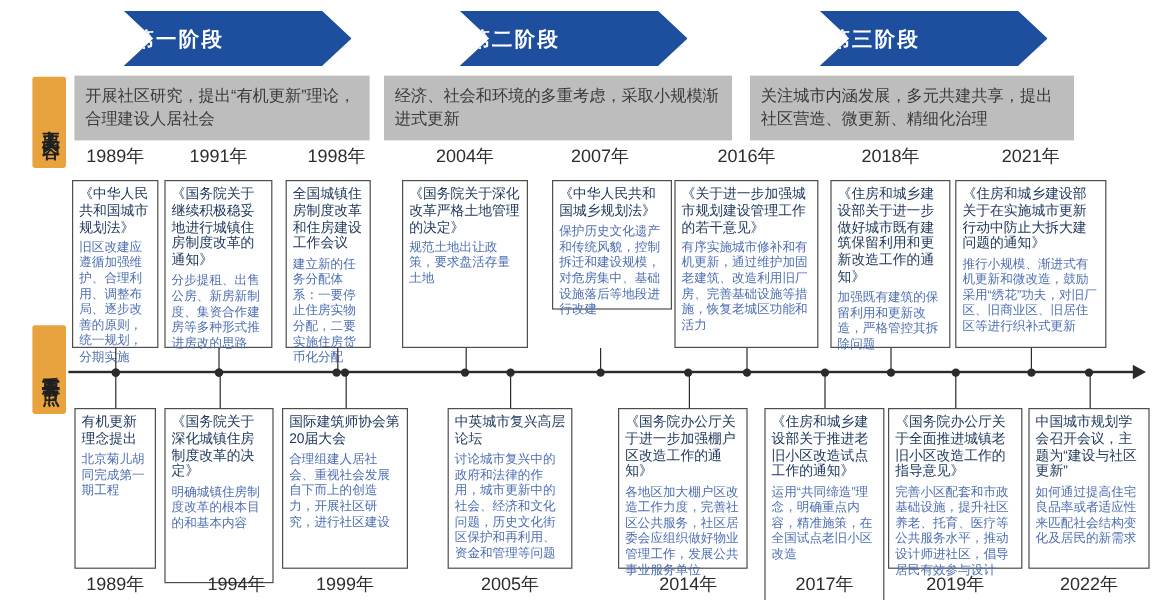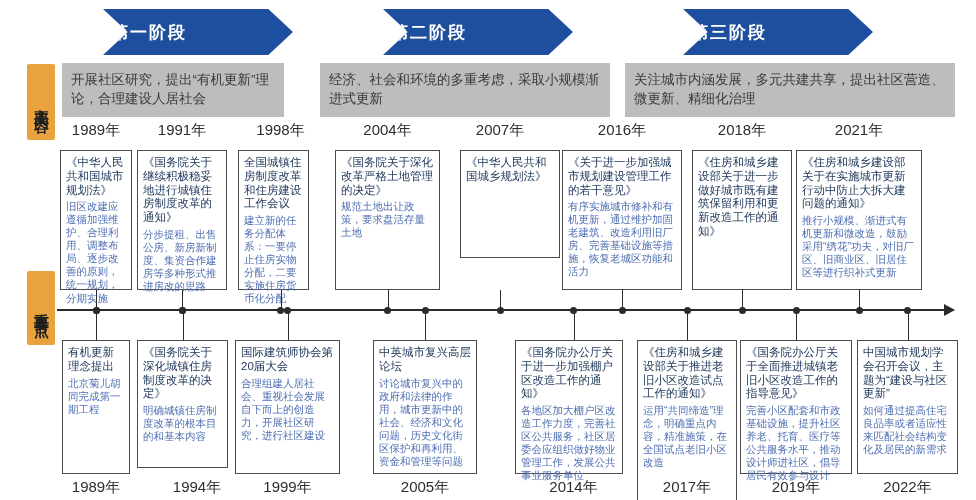--- a/index.html
+++ b/index.html
@@ -53,23 +53,23 @@
   <div class="arrow" style="left:683px">
     <span>第三阶段</span>
   </div>
   <div class="arrow" style="left:383px">
     <span>第二阶段</span>
   </div>
 
   <div class="side-label" style="top:64px;height:76px">主要内容</div>
   <div class="side-label" style="top:271px;height:74px">重要节点</div>
 
-  <div class="summary" style="left:62px;width:222px">开展社区研究，提出“有机更新”理论，合理建设人居社会</div>
+  <div class="summary" style="left:62px;width:246px">开展社区研究，提出“有机更新”理论，合理建设人居社会</div>
   <div class="summary" style="left:320px;width:290px">经济、社会和环境的多重考虑，采取小规模渐进式更新</div>
-  <div class="summary" style="left:625px;width:330px">关注城市内涵发展，多元共建共享，提出社区营造、微更新、精细化治理</div>
+  <div class="summary" style="left:625px;width:270px">关注城市内涵发展，多元共建共享，提出社区营造、微更新、精细化治理</div>
 
   <div class="tline"></div>
   <div class="tarrow"></div>
 
   <div id="events">
       <div class="year" style="left:61px;top:121px">1989年</div>
       <div class="event-box" style="left:60px;top:150px;width:72px;height:140px">
         <div class="event-title">《中华人民共和国城市规划法》</div>
         <div class="event-body">旧区改建应遵循加强维护、合理利用、调整布局、逐步改善的原则，统一规划，分期实施</div>
       </div>
@@ -92,51 +92,53 @@
       <div class="year" style="left:352.5px;top:121px">2004年</div>
       <div class="event-box" style="left:335px;top:150px;width:105px;height:140px">
         <div class="event-title">《国务院关于深化改革严格土地管理的决定》</div>
         <div class="event-body">规范土地出让政策，要求盘活存量土地</div>
       </div>
       <div class="conn" style="left:387.5px;top:290px;height:20px"></div>
       <div class="dot" style="left:384px;top:307px"></div>
       <div class="year" style="left:465px;top:121px">2007年</div>
       <div class="event-box" style="left:460px;top:150px;width:100px;height:108px">
         <div class="event-title">《中华人民共和国城乡规划法》</div>
+        <div class="event-body">保护历史文化遗产和传统风貌，控制拆迁和建设规模，对危房集中、基础设施落后等地段进行改建</div>
       </div>
       <div class="conn" style="left:500px;top:290px;height:20px"></div>
       <div class="dot" style="left:496.5px;top:307px"></div>
       <div class="year" style="left:587px;top:121px">2016年</div>
       <div class="event-box" style="left:562px;top:150px;width:120px;height:140px">
         <div class="event-title">《关于进一步加强城市规划建设管理工作的若干意见》</div>
         <div class="event-body">有序实施城市修补和有机更新，通过维护加固老建筑、改造利用旧厂房、完善基础设施等措施，恢复老城区功能和活力</div>
       </div>
       <div class="conn" style="left:622px;top:290px;height:20px"></div>
       <div class="dot" style="left:618.5px;top:307px"></div>
       <div class="year" style="left:707px;top:121px">2018年</div>
       <div class="event-box" style="left:692px;top:150px;width:100px;height:140px">
         <div class="event-title">《住房和城乡建设部关于进一步做好城市既有建筑保留利用和更新改造工作的通知》</div>
+        <div class="event-body">加强既有建筑的保留利用和更新改造，严格管控其拆除问题</div>
       </div>
       <div class="conn" style="left:742px;top:290px;height:20px"></div>
       <div class="dot" style="left:738.5px;top:307px"></div>
       <div class="year" style="left:824px;top:121px">2021年</div>
       <div class="event-box" style="left:796px;top:150px;width:126px;height:140px">
         <div class="event-title">《住房和城乡建设部关于在实施城市更新行动中防止大拆大建问题的通知》</div>
         <div class="event-body">推行小规模、渐进式有机更新和微改造，鼓励采用“绣花”功夫，对旧厂区、旧商业区、旧居住区等进行织补式更新</div>
       </div>
       <div class="conn" style="left:859px;top:290px;height:20px"></div>
       <div class="dot" style="left:855.5px;top:307px"></div>
       <div class="event-box" style="left:62px;top:340px;width:68px;height:134px">
         <div class="event-title">有机更新理念提出</div>
         <div class="event-body">北京菊儿胡同完成第一期工程</div>
       </div>
       <div class="conn" style="left:96px;top:312px;height:28px"></div>
       <div class="dot" style="left:92.5px;top:307px"></div>
       <div class="year" style="left:61px;top:478px">1989年</div>
-      <div class="event-box" style="left:137px;top:340px;width:91px;height:128px">
+      <div class="event-box" style="left:137px;top:340px;width:91px;height:146px">
         <div class="event-title">《国务院关于深化城镇住房制度改革的决定》</div>
         <div class="event-body">明确城镇住房制度改革的根本目的和基本内容</div>
       </div>
       <div class="conn" style="left:182.5px;top:312px;height:28px"></div>
       <div class="dot" style="left:179px;top:307px"></div>
       <div class="year" style="left:162px;top:478px">1994年</div>
       <div class="event-box" style="left:235px;top:340px;width:105px;height:134px">
         <div class="event-title">国际建筑师协会第20届大会</div>
         <div class="event-body">合理组建人居社会、重视社会发展自下而上的创造力，开展社区研究，进行社区建设</div>
       </div>

